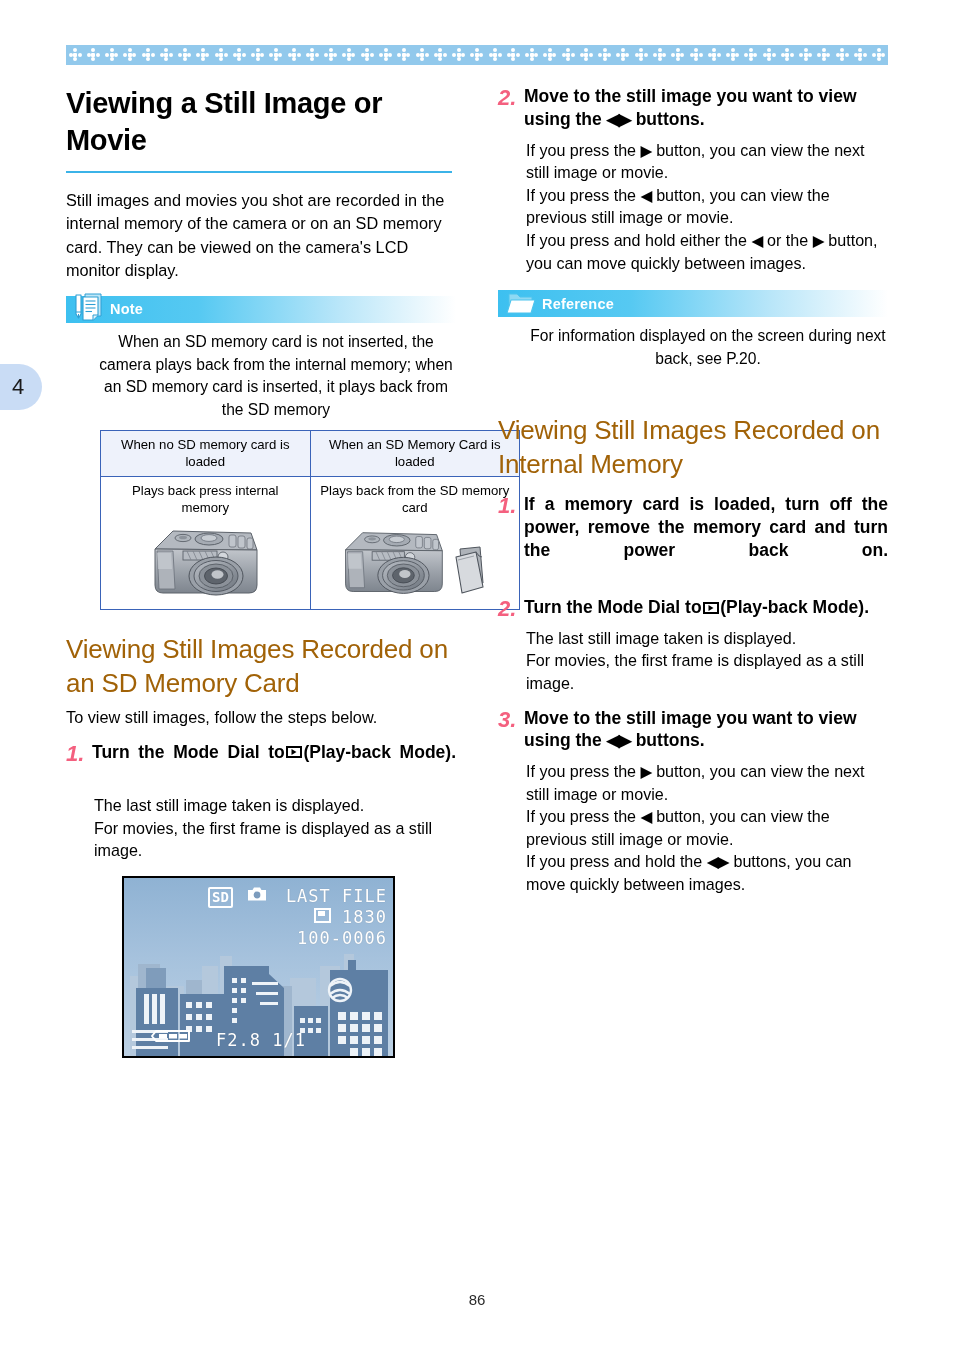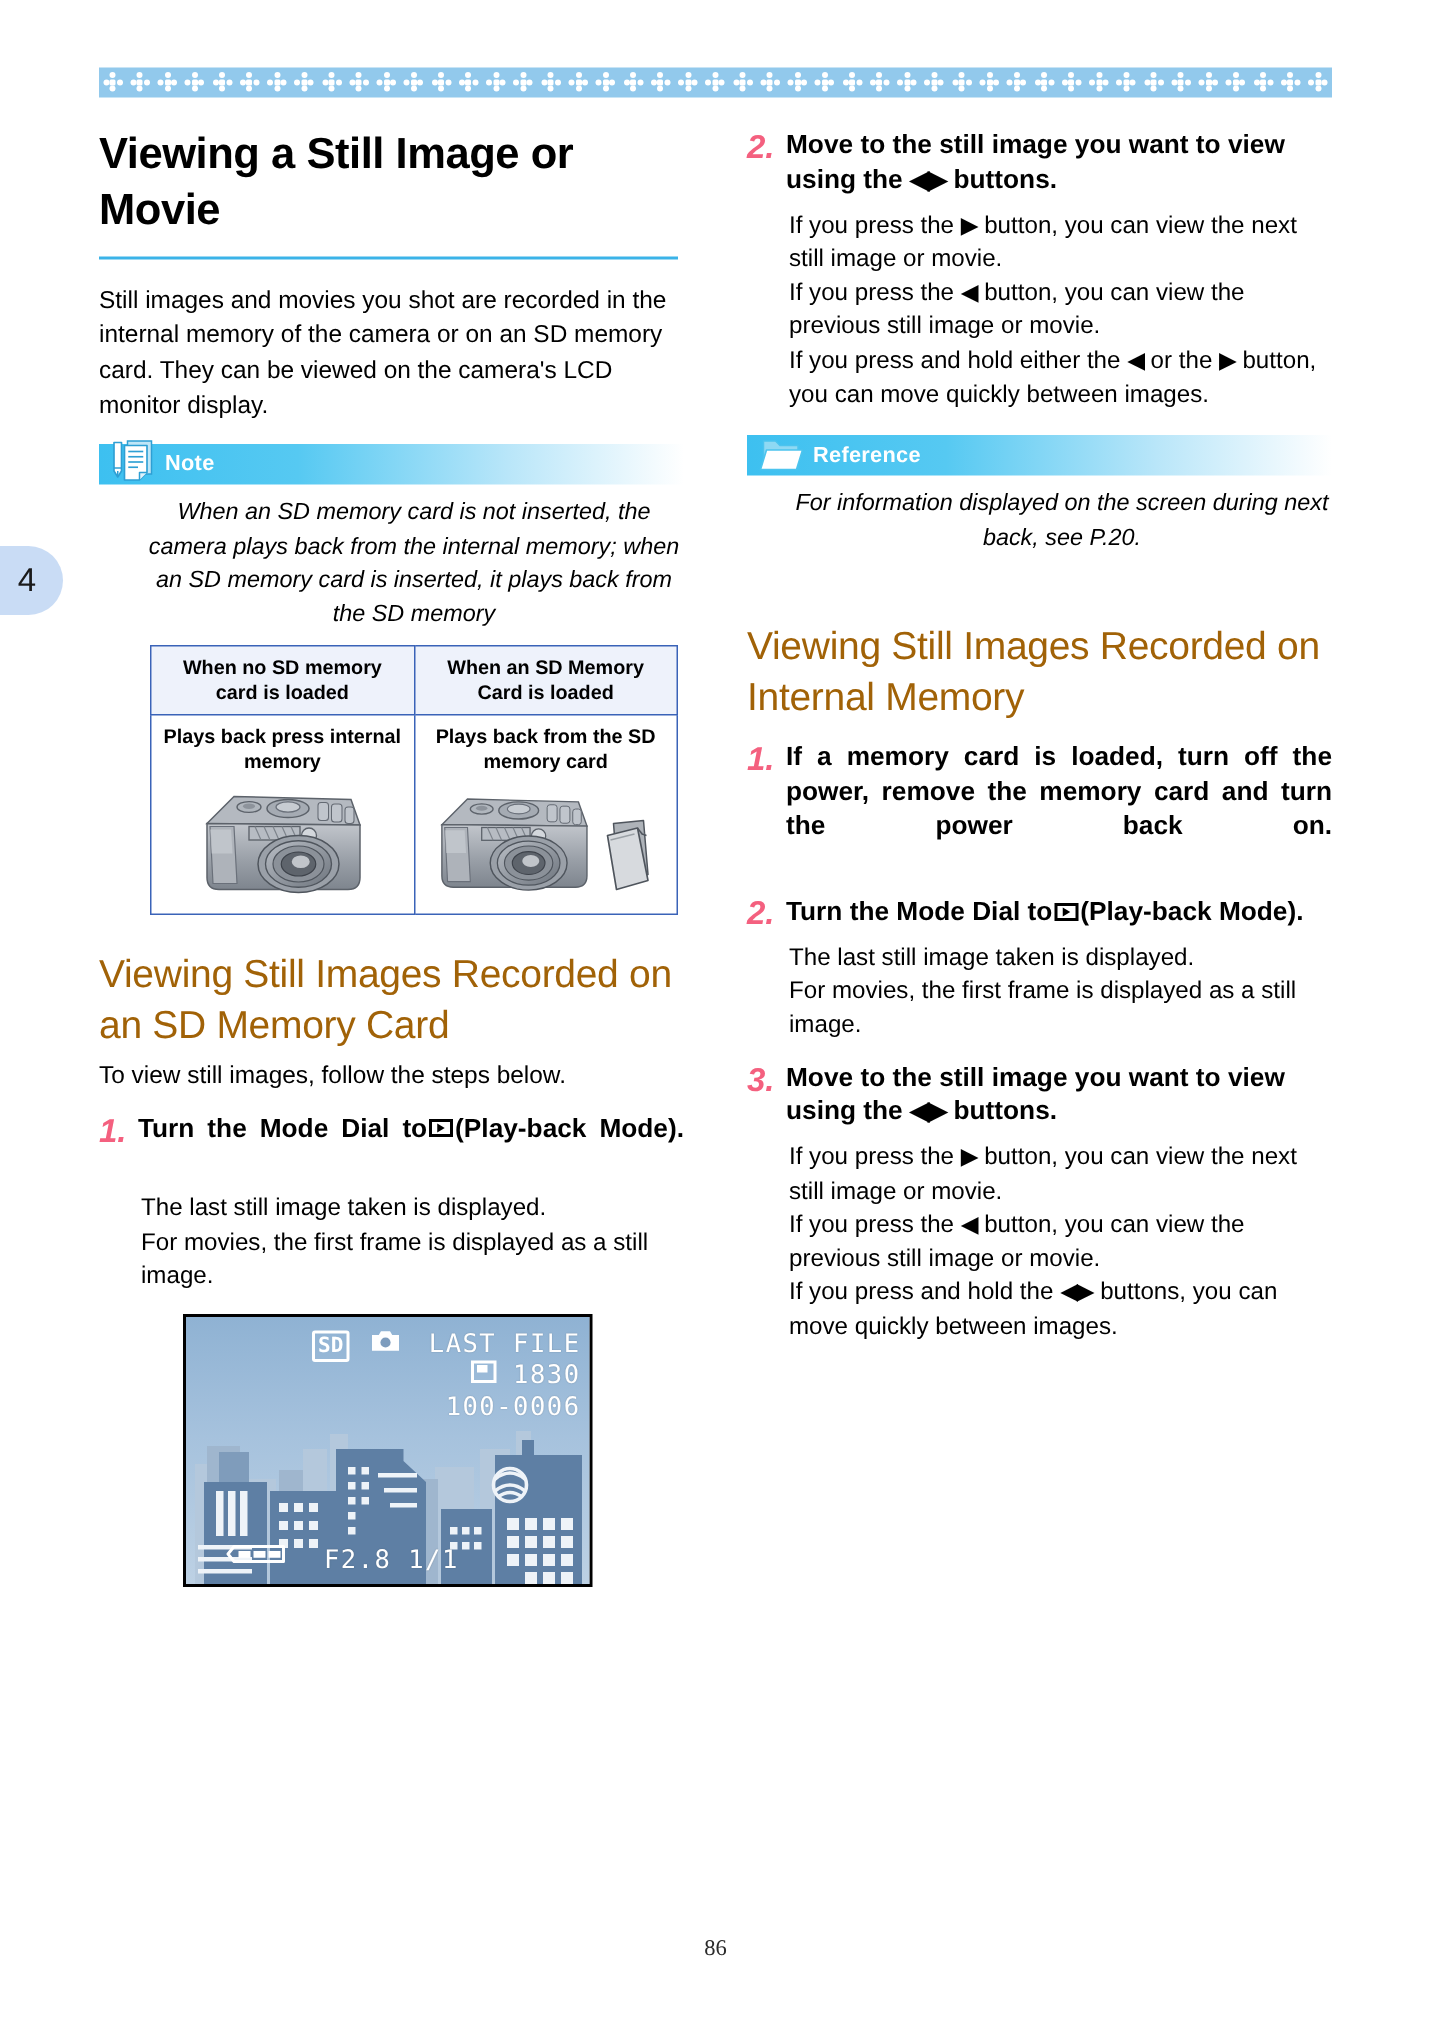--- a/index.html
+++ b/index.html
@@ -133,30 +133,29 @@
   .ibicon {
     position: absolute;
     left: 6px;
     top: -4px;
     width: 34px;
     height: 32px;
   }
   .infobox-body {
     padding: 8px 0 0 30px;
   }
-  .infobox-body p.body { font-size: 15.6px; line-height: 1.46; font-style: italic; }
+  .infobox-body p.body { font-size: 15.6px; line-height: 1.46; }
 
   
   .note-table {
     border-collapse: collapse;
-    width: 352px;
+    width: 420px;
     margin-top: 8px;
     margin-left: 4px;
     table-layout: fixed;
-    font-weight: bold;
   }
   .note-table td {
     border: 1px solid #3a63b8;
     vertical-align: top;
     padding: 5px 7px;
     font-size: 13.2px;
     line-height: 1.33;
   }
   .note-table tr.head td { background: #eef2fb; }
   .note-table td.illus {
@@ -251,21 +250,21 @@
   .batt { position: absolute; left: 26px; bottom: 8px; }
 
   
   .page-number {
     position: absolute;
     left: 0; right: 0;
     top: 1291px;
     text-align: center;
     font-size: 15px;
     color: #2b2b2b;
-    font-family: Liberation Serif, serif;
+    font-family: Liberation Sans, sans-serif;
   }
 </style>
 </head>
 <body>
 
 <div class="top-band">
   <div class="motif-row" id="motif-row">
       <div class="motif">
         <i class="n"></i>
         <i class="s"></i>

